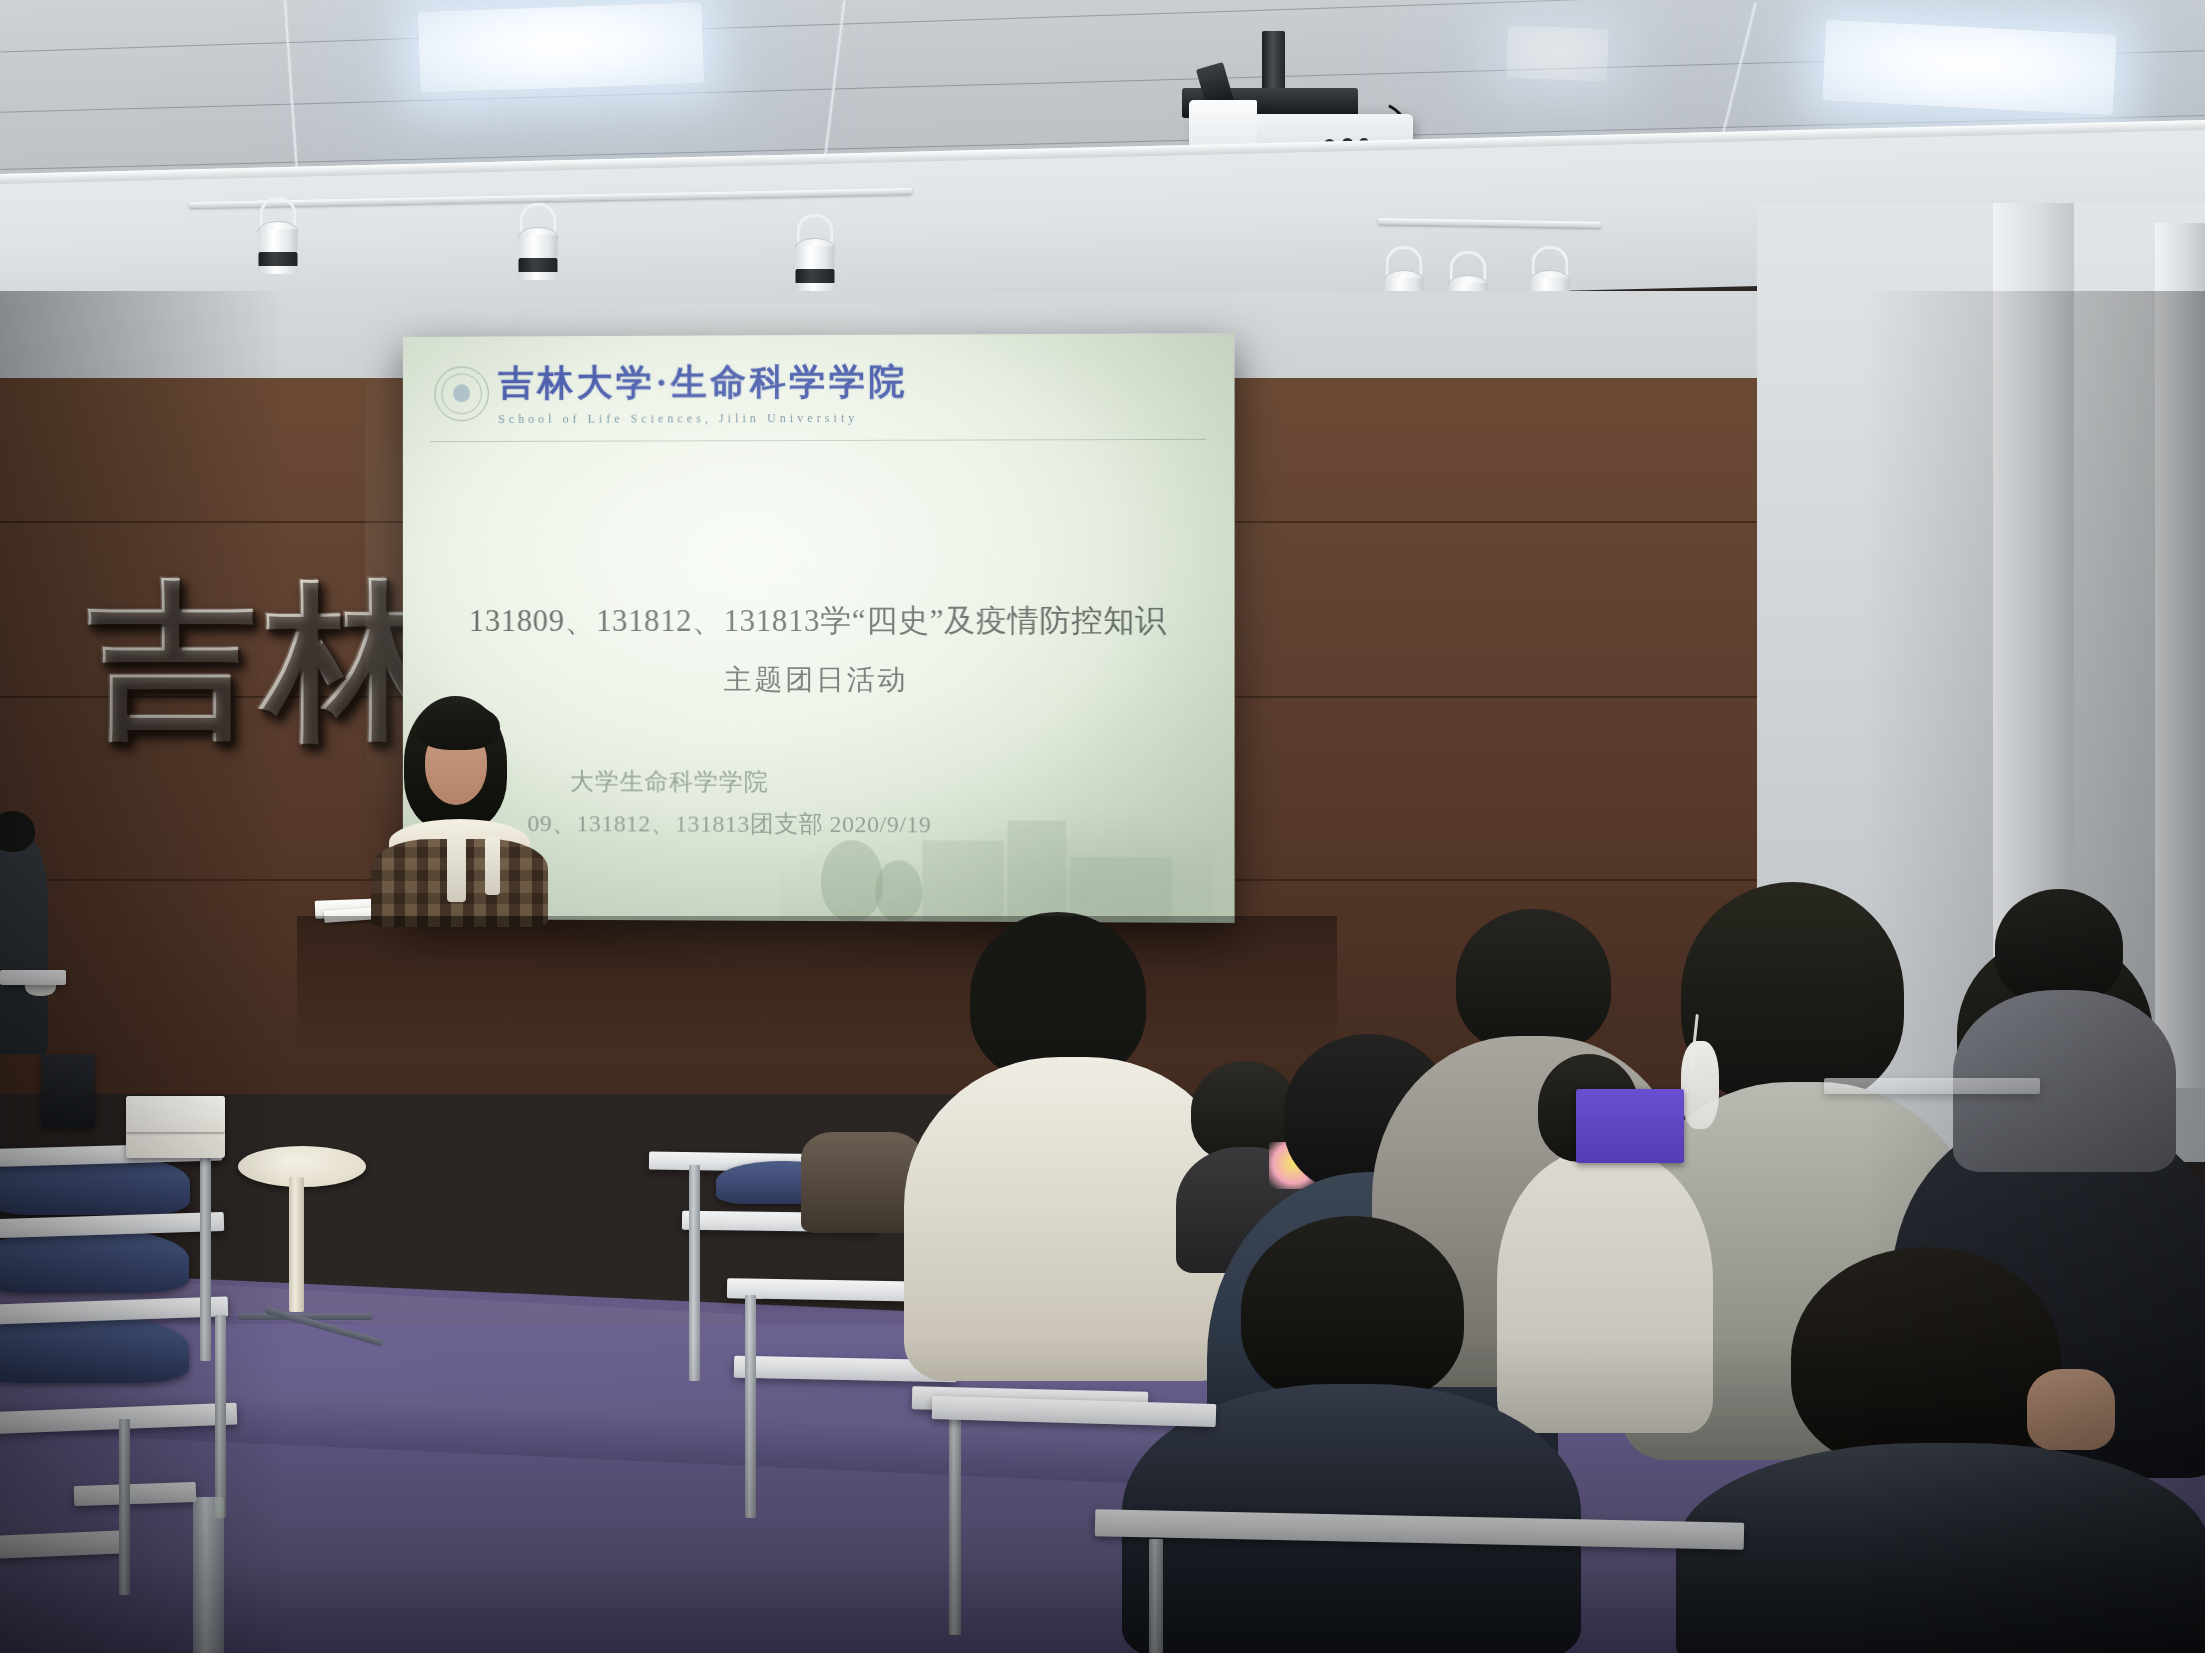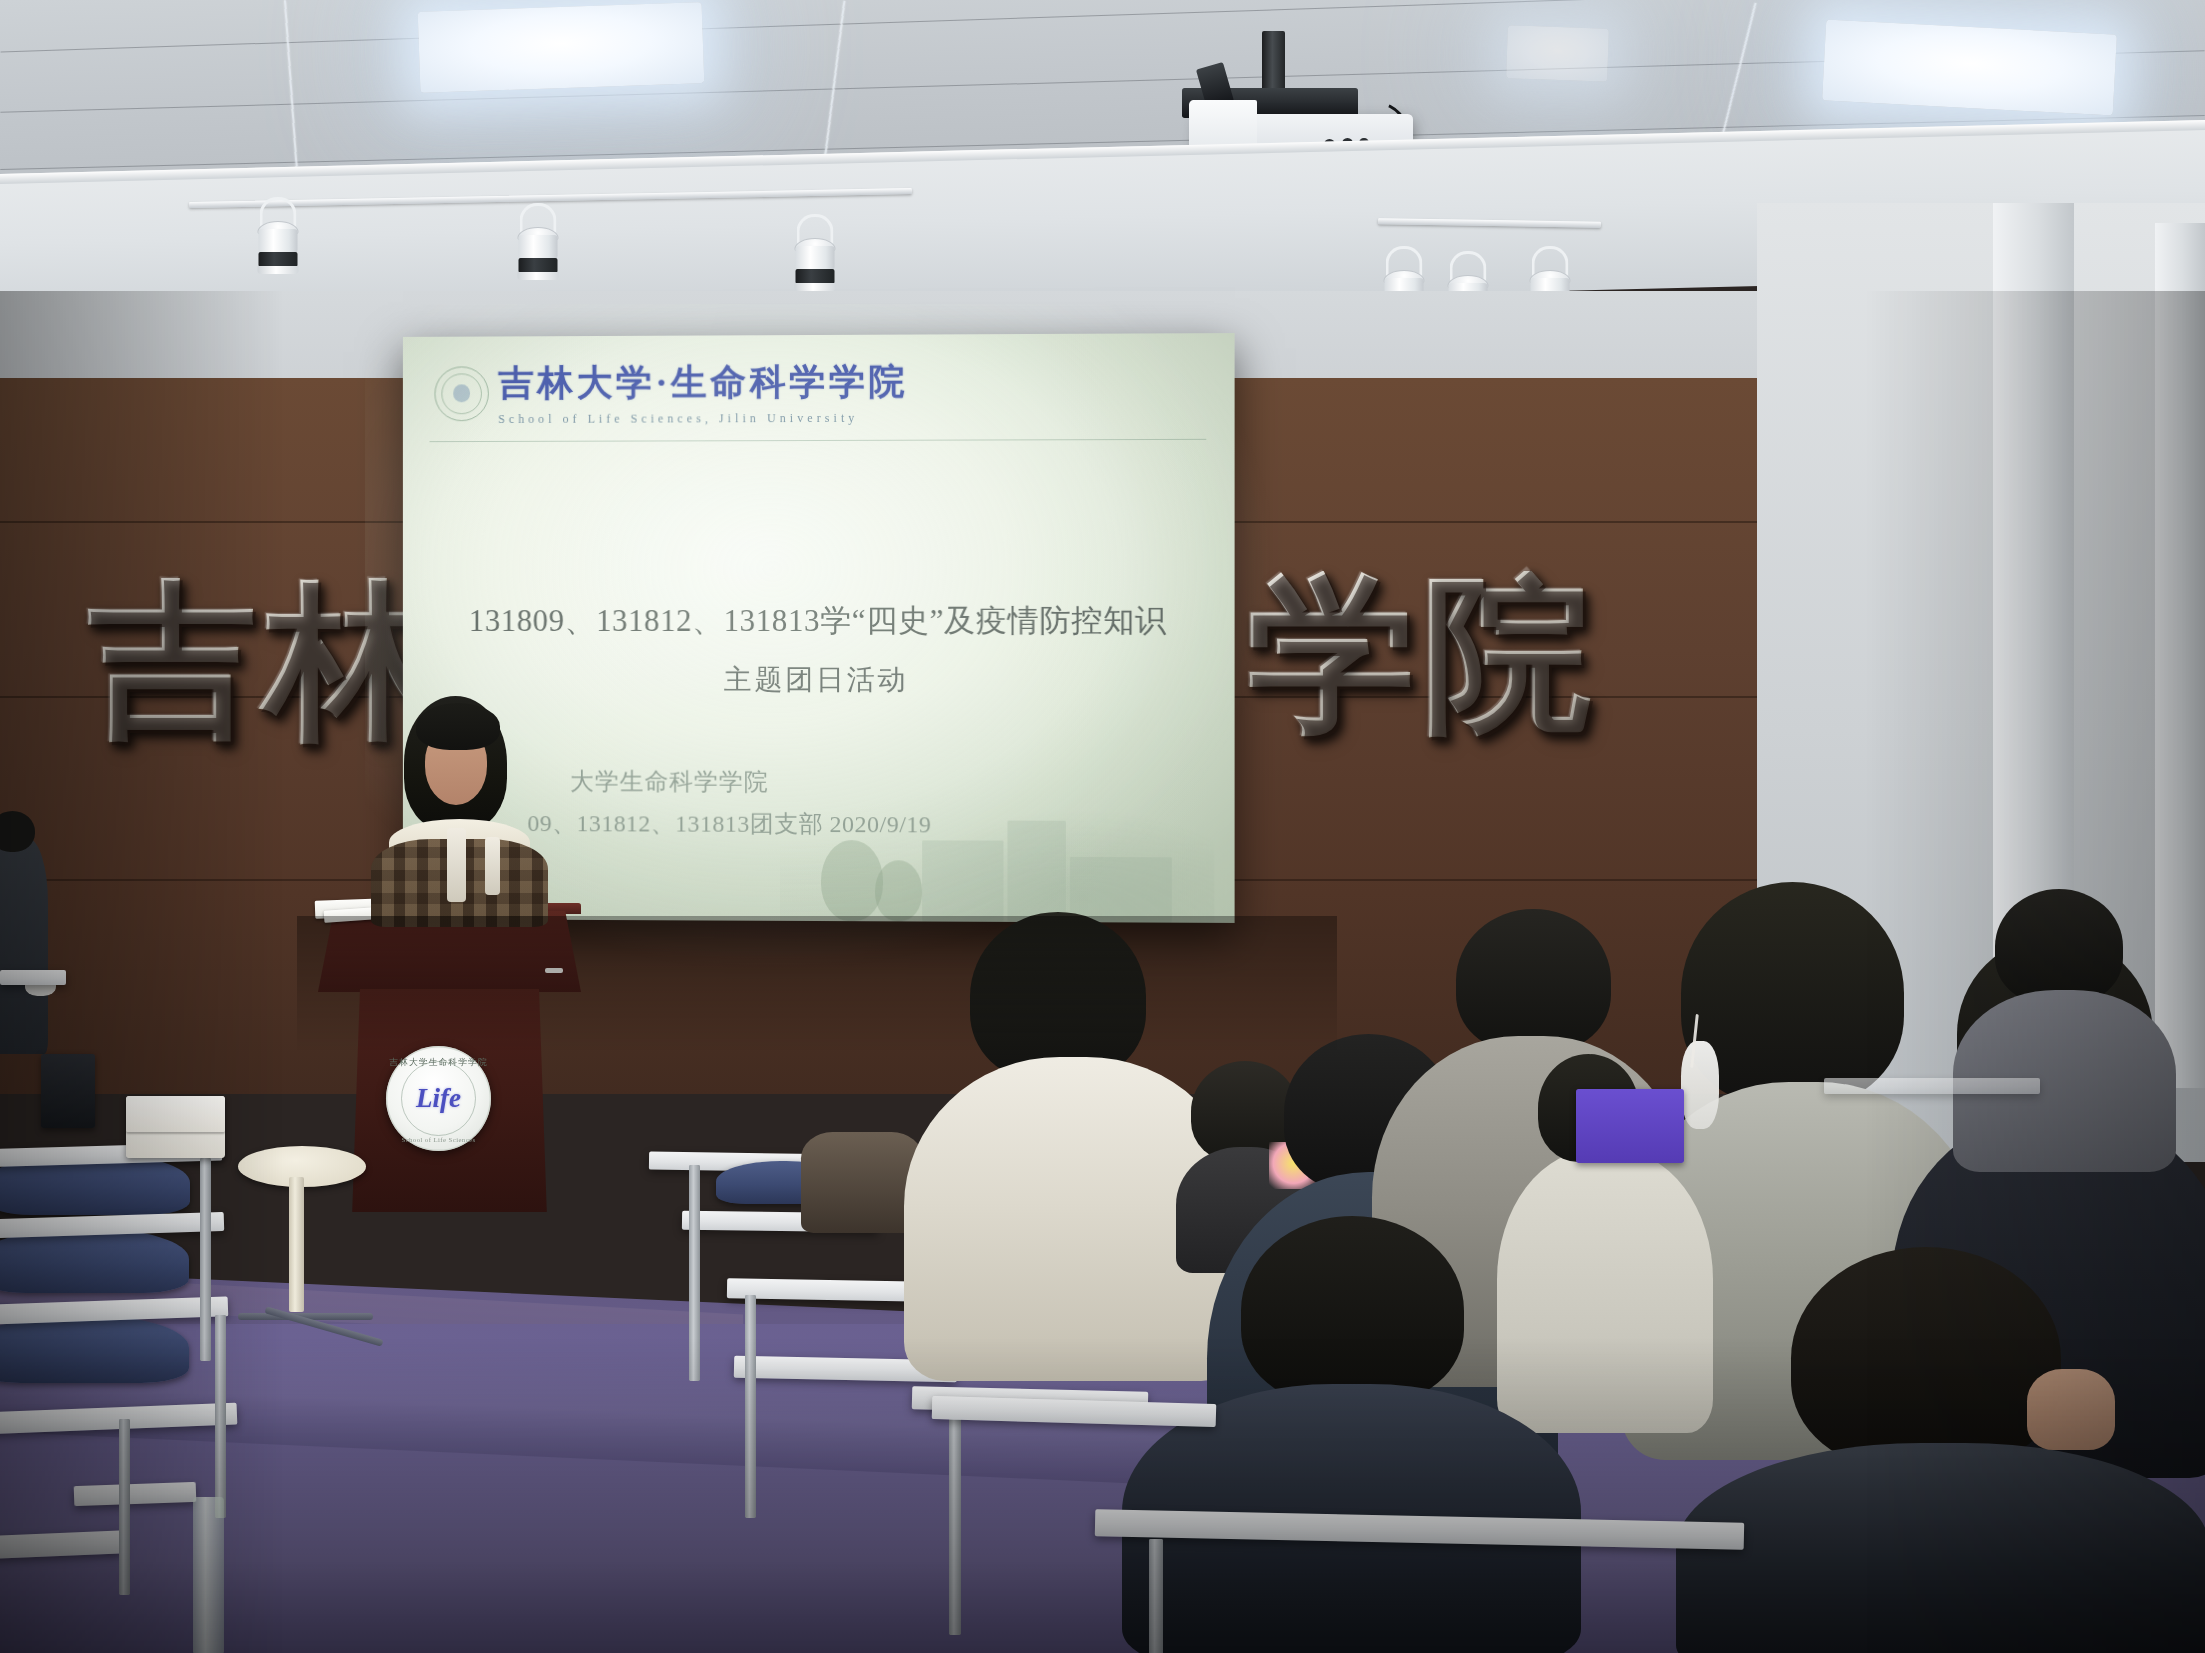--- a/index.html
+++ b/index.html
@@ -465,21 +465,20 @@
     <div class="wood-seam" style="top:318px;"></div>
     <div class="wood-seam" style="top:501px;"></div>
   </div>
 
   <div class="wall-right-light" style="left:1757px;top:203px;width:449px;height:959px;"></div>
   <div class="pilaster" style="left:1993px;top:203px;width:81px;height:892px;"></div>
   <div class="pilaster" style="left:2155px;top:223px;width:50px;height:865px;"></div>
 
   <div class="relief" style="left:88px;top:578px;font-size:169px;">吉林</div>
 
-  <div class="relief" style="left:1247px;top:571px;font-size:169px;">学院</div>
 
   <div class="screen-frame" style="left:400px;top:335px;width:832px;height:586px;">
     <div class="screen-surface">
 
       <div class="slide-logo" style="left:32px;top:23px;">
         <div class="logo-seal">
           <div class="logo-seal-core"></div>
         </div>
         <div>
           <div class="logo-cn">吉林大学·生命科学学院</div>
@@ -505,32 +504,20 @@
       <div class="screen-vignette"></div>
     </div>
   </div>
 
   <div class="glow" style="left:365px;top:304px;width:905px;height:662px;
               background:radial-gradient(ellipse at 45% 40%, rgba(235,245,230,.30) 0%, rgba(235,245,230,0) 72%);"></div>
 
   <div class="stage" style="left:0;top:1273px;width:743px;height:35px;transform:skewY(3.2deg);transform-origin:left top;"></div>
   <div class="stage-face" style="left:0;top:1303px;width:743px;height:65px;transform:skewY(3.2deg);transform-origin:left top;"></div>
 
-  <div class="podium" style="left:318px;top:903px;width:263px;height:378px;">
-    <div class="podium-top"></div>
-    <div class="podium-head"></div>
-    <div class="podium-col"></div>
-    <div class="podium-mic" style="left:227px;top:65px;"></div>
-    <div class="emblem" style="left:68px;top:143px;width:105px;height:105px;">
-      <div class="emblem-ring"></div>
-      <div class="emblem-cn">吉林大学生命科学学院</div>
-      <div class="emblem-life">Life</div>
-      <div class="emblem-en">School of Life Sciences</div>
-    </div>
-  </div>
   <div class="podium-papers" style="left:315px;top:899px;width:101px;height:17.6px;"></div>
   <div class="podium-papers" style="left:324px;top:908px;width:81px;height:12px;transform:rotate(-4deg);"></div>
 
   <div class="person" style="left:351px;top:696px;width:203px;height:223px;">
     <div class="spk-hair" style="left:53px;top:0;width:103px;height:134px;"></div>
     <div class="spk-face" style="left:74px;top:31px;width:62px;height:78px;"></div>
     <div class="spk-bangs" style="left:65px;top:6.8px;width:84px;height:47px;"></div>
     <div class="spk-collar" style="left:38px;top:123px;width:141px;height:47px;"></div>
     <div class="spk-coat" style="left:20px;top:143px;width:177px;height:88px;"></div>
     <div class="spk-scarf" style="left:96px;top:132px;width:19px;height:74px;"></div>

